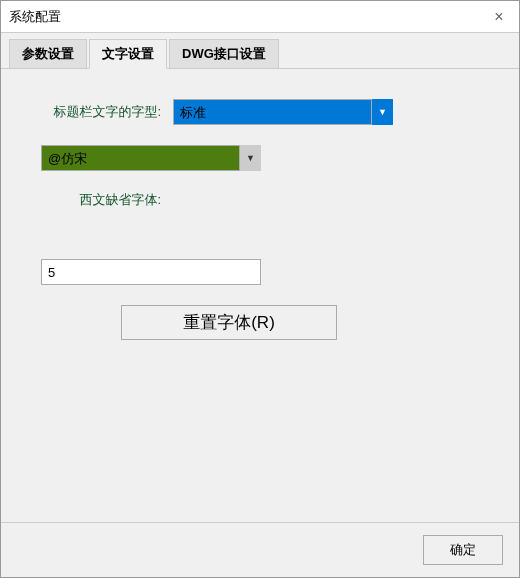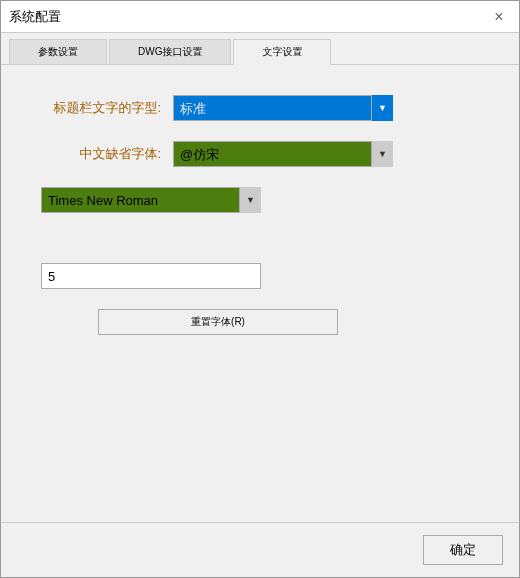--- a/index.html
+++ b/index.html
@@ -59,28 +59,29 @@
 
     .tabs {
       display: flex;
       background: #f0f0f0;
       padding: 6px 8px 0 8px;
       border-bottom: 1px solid #ccc;
       flex-shrink: 0;
     }
 
     .tab {
-      padding: 5px 28px;
+      padding: 5px 12px;
       cursor: pointer;
       border: 1px solid #ccc;
       border-bottom: none;
       background: #e0e0e0;
       margin-right: 2px;
-      font-size: 10px;
+      font-size: 13px;
       color: #000;
+      font-weight: bold;
     }
 
     .tab.active {
       background: #f0f0f0;
       border-bottom: 1px solid #f0f0f0;
       margin-bottom: -1px;
       position: relative;
       z-index: 1;
     }
 
@@ -94,21 +95,21 @@
 
     .form-row {
       display: flex;
       align-items: center;
     }
 
     .form-label {
       width: 120px;
       text-align: right;
       margin-right: 12px;
-      color: #a16207;
+      color: #14532d;
       white-space: nowrap;
     }
 
     .form-control {
       flex: 1;
     }
 
     .select-wrapper {
       position: relative;
       display: inline-block;
@@ -122,21 +123,21 @@
       background: #4d7c0f;
       appearance: none;
       -webkit-appearance: none;
       font-size: 13px;
       cursor: pointer;
       height: 26px;
     }
 
     .select-wrapper select.active-select {
       background: #0078d7;
-      color: #e5e5e5;
+      color: #000000;
     }
 
     .select-arrow {
       position: absolute;
       right: 0;
       top: 0;
       bottom: 0;
       width: 22px;
       background: #ccc;
       border-left: 1px solid #aaa;
@@ -167,27 +168,27 @@
       border: 1px solid #aaa;
       background: #fff;
       font-size: 13px;
     }
 
     .spacer {
       height: 10px;
     }
 
     .reset-btn {
-      margin-left: 57px;
+      margin-left: 80px;
       padding: 5px 20px;
       border: 1px solid #aaa;
       background: #f0f0f0;
       cursor: pointer;
-      font-size: 10px;
-      width: 240px;
+      font-size: 17px;
+      width: 216px;
     }
 
     .footer {
       display: flex;
       justify-content: flex-end;
       padding: 12px 16px;
       border-top: 1px solid #ccc;
       background: #f0f0f0;
       flex-shrink: 0;
     }
@@ -206,59 +207,51 @@
 
 <div class="dialog">
 
   <div class="title-bar">
     <span class="title-bar-text">系统配置</span>
     <button class="close-btn">×</button>
   </div>
 
   <div class="tabs">
     <div class="tab">参数设置</div>
+    <div class="tab active">文字设置</div>
     <div class="tab">DWG接口设置</div>
-    <div class="tab active">文字设置</div>
   </div>
 
   <div class="content">
 
     <div class="form-row">
       <span class="form-label">标题栏文字的字型:</span>
       <div class="form-control">
         <div class="select-wrapper">
           <select class="active-select">
             <option>标准</option>
           </select>
           <div class="select-arrow active-arrow"></div>
         </div>
       </div>
     </div>
 
     <div class="form-row">
-      <span class="form-label">中文缺省字体:</span>
       <div class="form-control">
         <div class="select-wrapper">
           <select>
             <option>@仿宋</option>
           </select>
           <div class="select-arrow"></div>
         </div>
       </div>
     </div>
 
     <div class="form-row">
-      <div class="form-control">
-        <div class="select-wrapper">
-          <select>
-            <option>Times New Roman</option>
-          </select>
-          <div class="select-arrow"></div>
-        </div>
-      </div>
+      <span class="form-label">西文缺省字体:</span>
     </div>
 
     <div class="spacer"></div>
 
     <div class="form-row">
       <div class="form-control">
         <input type="text" class="input-field" value="5" style="">
       </div>
     </div>
 

